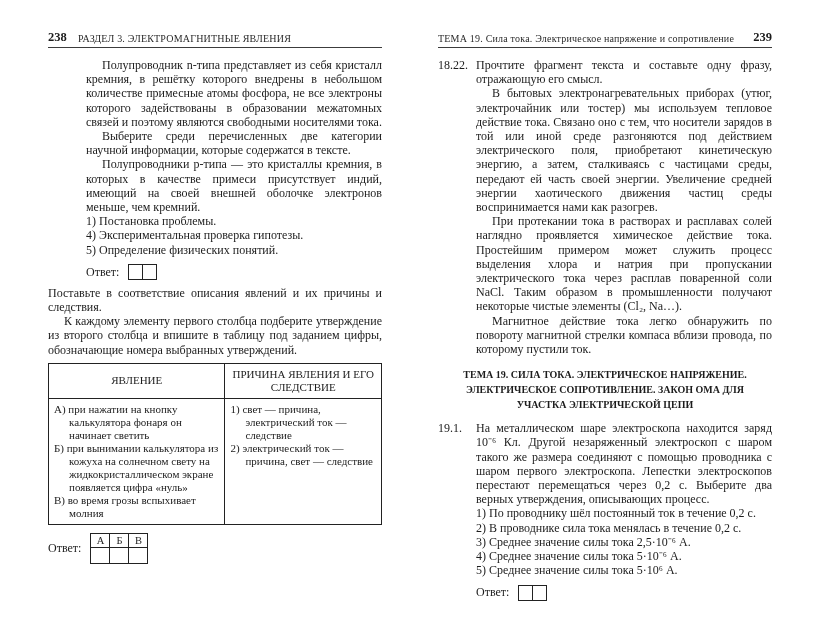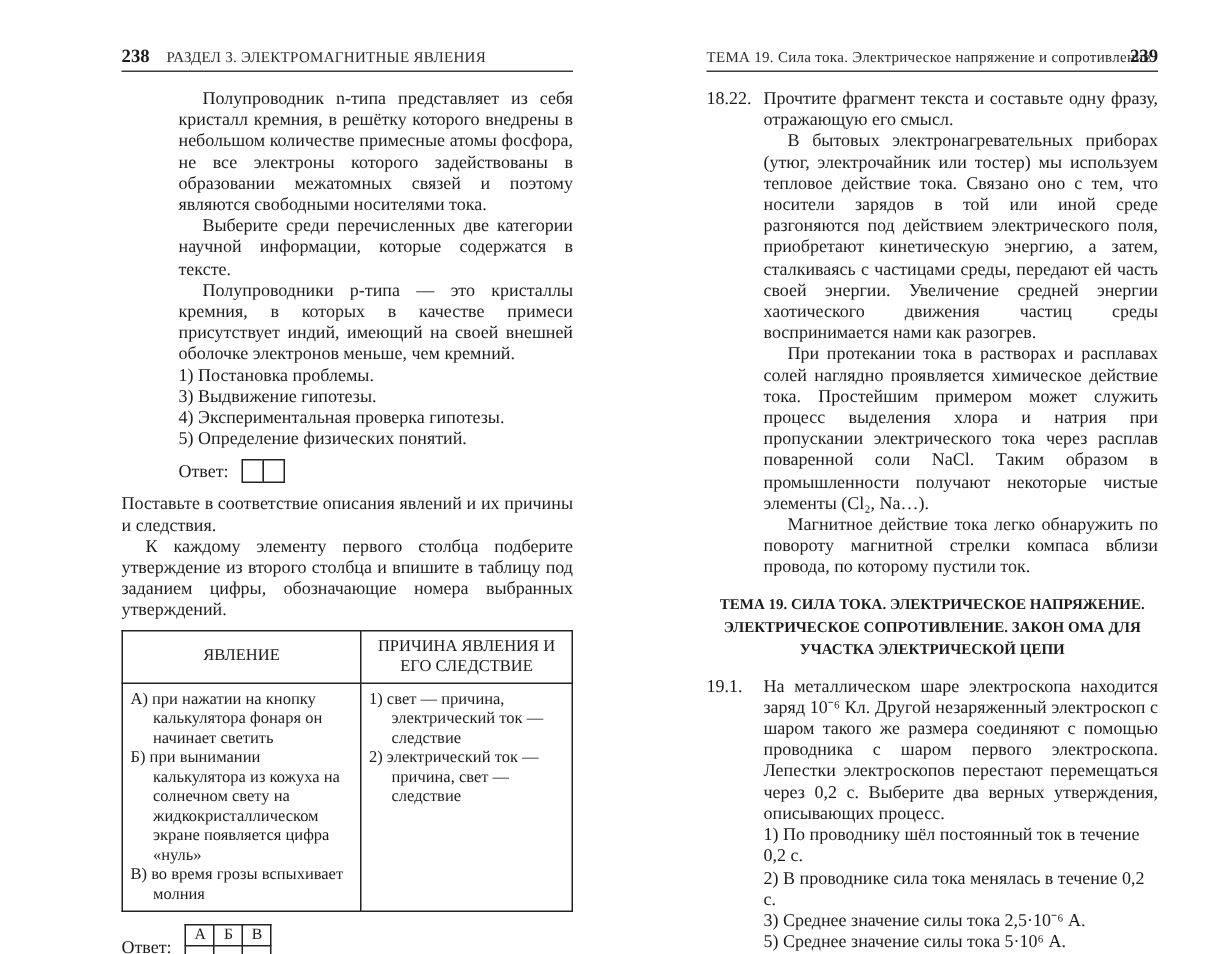--- a/index.html
+++ b/index.html
@@ -2,21 +2,21 @@
 <html><head>
 <meta charset="utf-8">
 <style>
   * { margin:0; padding:0; box-sizing:border-box; }
   html,body { background:#e9e9e9; }
   .spread {
     width:820px; height:636px; margin:0 auto; background:#ffffff;
     font-family:"Liberation Serif", serif; color:#1c1c1c;
     display:flex; overflow:hidden; position:relative;
   }
-  .page { width:410px; padding-top:30px; overflow:hidden;margin-left:33px; }
+  .page { width:410px; padding-top:30px; overflow:hidden; }
   .page-left  { padding-left:48px; padding-right:28px; }
   .page-right { padding-left:28px; padding-right:48px; }
 
   .running-head {
     position:relative; height:18px;
     border-bottom:1px solid #3c3c3c; margin-bottom:10px;
   }
   .pagenum { font-weight:bold; font-size:12.5px; position:absolute; top:0; }
   .pagenum-left { left:0; }
   .pagenum-right { right:0; }
@@ -82,21 +82,20 @@
 
     <div class="content">
 
       <div class="cont-block">
         <p class="p-ind">Полупроводник n-типа представляет из себя кристалл кремния, в решётку которого внедрены в небольшом количестве примесные атомы фосфора, не все электроны которого задействованы в образовании межатомных связей и поэтому являются свободными носителями тока.</p>
         <p class="p-ind">Выберите среди перечисленных две категории научной информации, которые содержатся в тексте.</p>
         <p class="p-ind">Полупроводники p-типа — это кристаллы кремния, в которых в качестве примеси присутствует индий, имеющий на своей внешней оболочке электронов меньше, чем кремний.</p>
 
         <div class="options">
           <div class="opt-line">1) Постановка проблемы.</div>
-          <div class="opt-line">3) Выдвижение гипотезы.</div>
           <div class="opt-line">4) Экспериментальная проверка гипотезы.</div>
           <div class="opt-line">5) Определение физических понятий.</div>
         </div>
 
         <div class="answer-row">
           <span class="answer-label">Ответ:</span>
           <span class="box-pair">
             <span class="ansbox"></span>
             <span class="ansbox"></span>
           </span>
@@ -173,20 +172,21 @@
 
       <div class="task">
         <div class="task-num">19.1.</div>
         <div class="task-body">
           <p>На металлическом шаре электроскопа находится заряд 10⁻⁶ Кл. Другой незаряженный электроскоп с шаром такого же размера соединяют с помощью проводника с шаром первого электроскопа. Лепестки электроскопов перестают перемещаться через 0,2 с. Выберите два верных утверждения, описывающих процесс.</p>
 
           <div class="options">
             <div class="opt-line">1) По проводнику шёл постоянный ток в течение 0,2 с.</div>
             <div class="opt-line">2) В проводнике сила тока менялась в течение 0,2 с.</div>
             <div class="opt-line">3) Среднее значение силы тока 2,5·10⁻⁶ А.</div>
+            <div class="opt-line">4) Среднее значение силы тока 5·10⁻⁶ А.</div>
             <div class="opt-line">5) Среднее значение силы тока 5·10⁶ А.</div>
           </div>
 
           <div class="answer-row">
             <span class="answer-label">Ответ:</span>
             <span class="box-pair">
               <span class="ansbox"></span>
               <span class="ansbox"></span>
             </span>
           </div>

